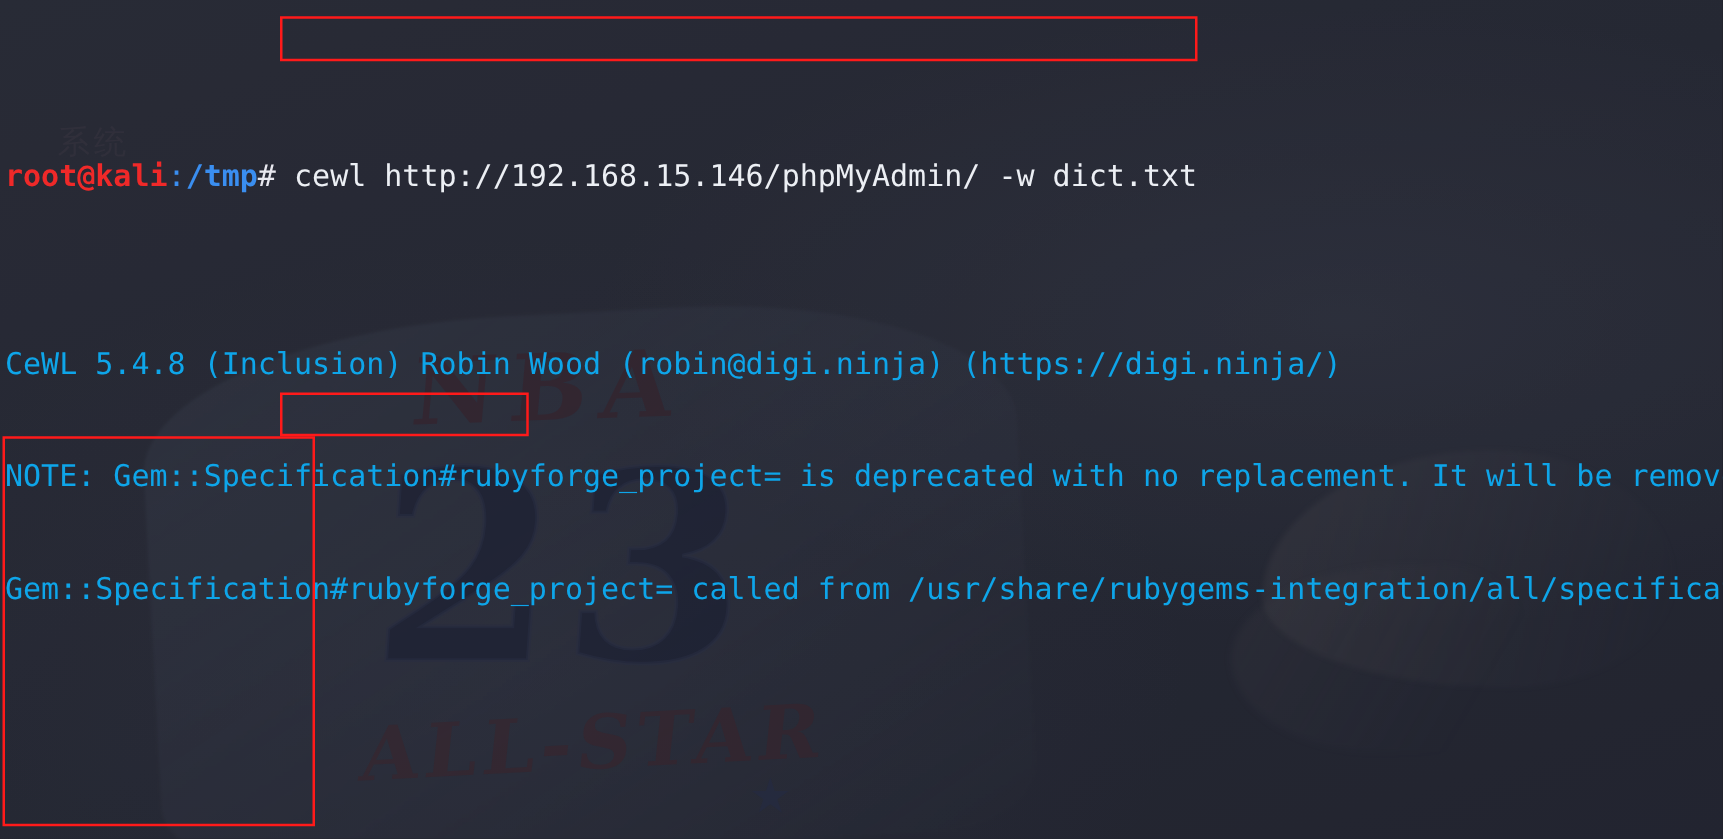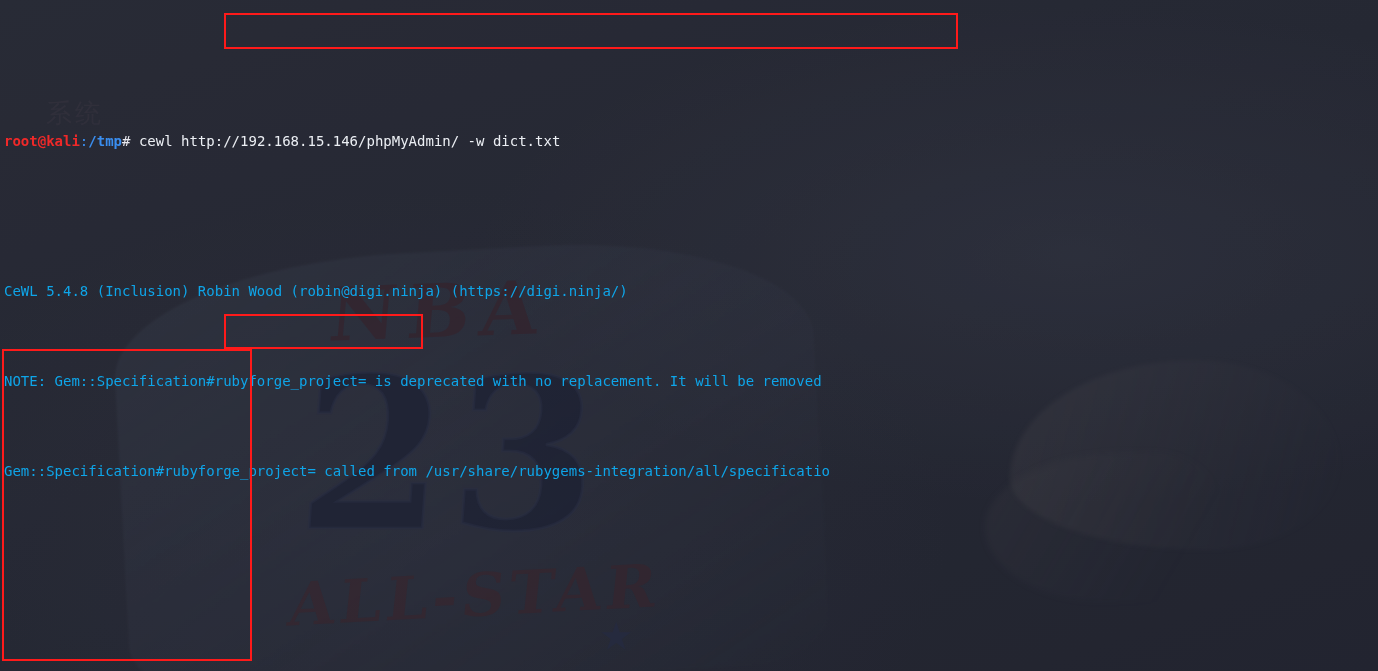--- a/index.html
+++ b/index.html
@@ -118,21 +118,21 @@
     inset: 0;
     background: rgba(34,36,48,0.30);
   }
 
   
   #terminal {
     position: absolute;
     inset: 0;
     padding: 6px 0 0 4px;
     box-sizing: border-box;
-    font-size: 14px;
+    font-size: 24px;
     line-height: 30px;
     color: #e8e8ef;
     white-space: pre;
   }
   .line { height: 30px; }
   .seg-user  { color: #ef2929; font-weight: bold; }
   .seg-colon { color: #3a8ef0; }
   .seg-path  { color: #3a8ef0; font-weight: bold; }
   .seg-hash  { color: #e8e8ef; }
   .seg-cmd   { color: #eceff4; }

